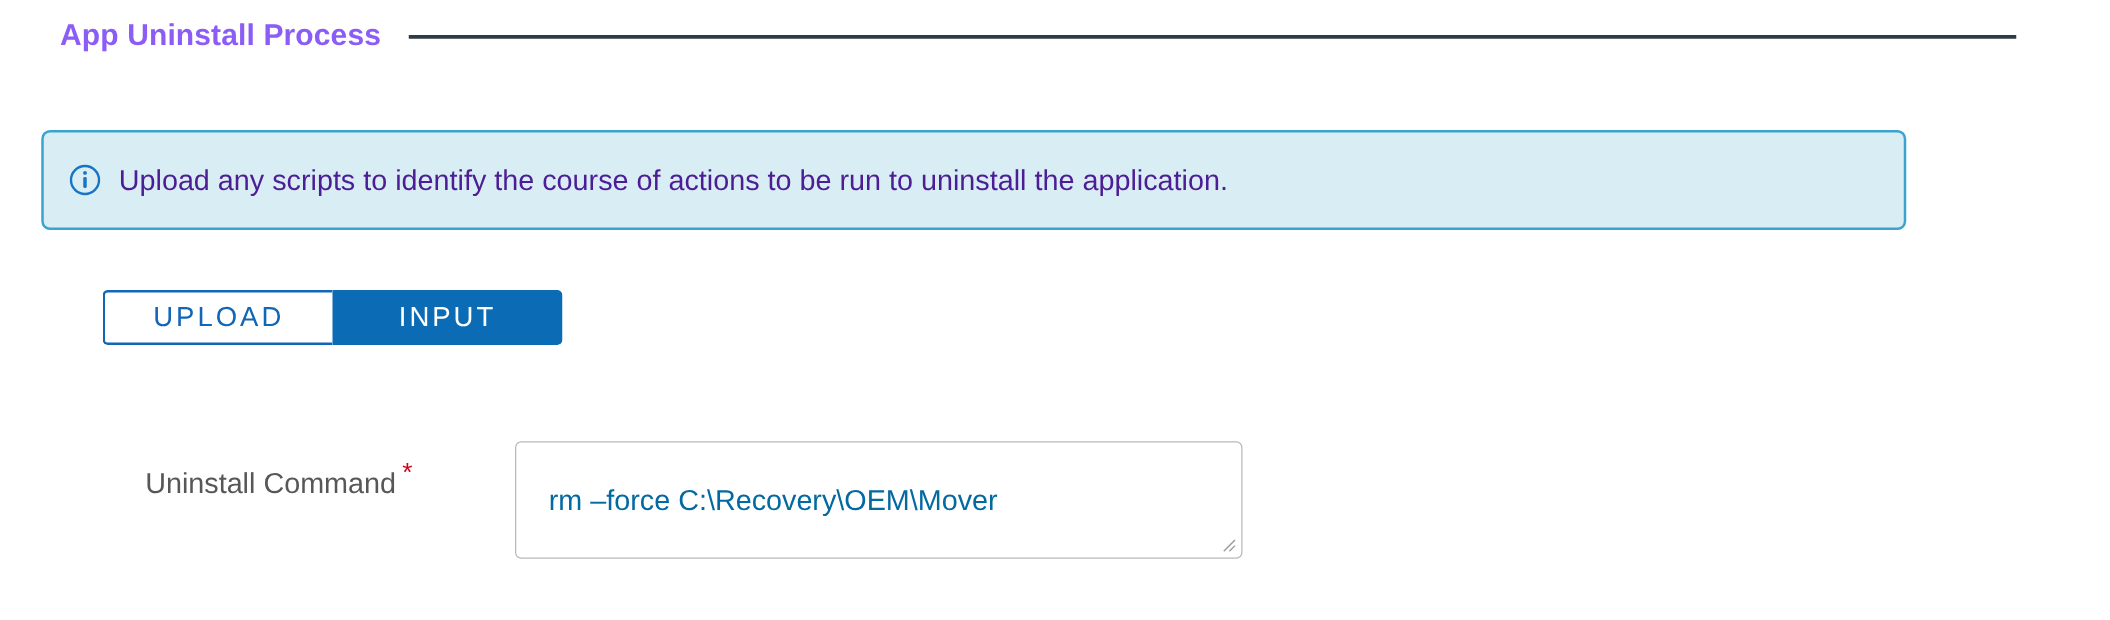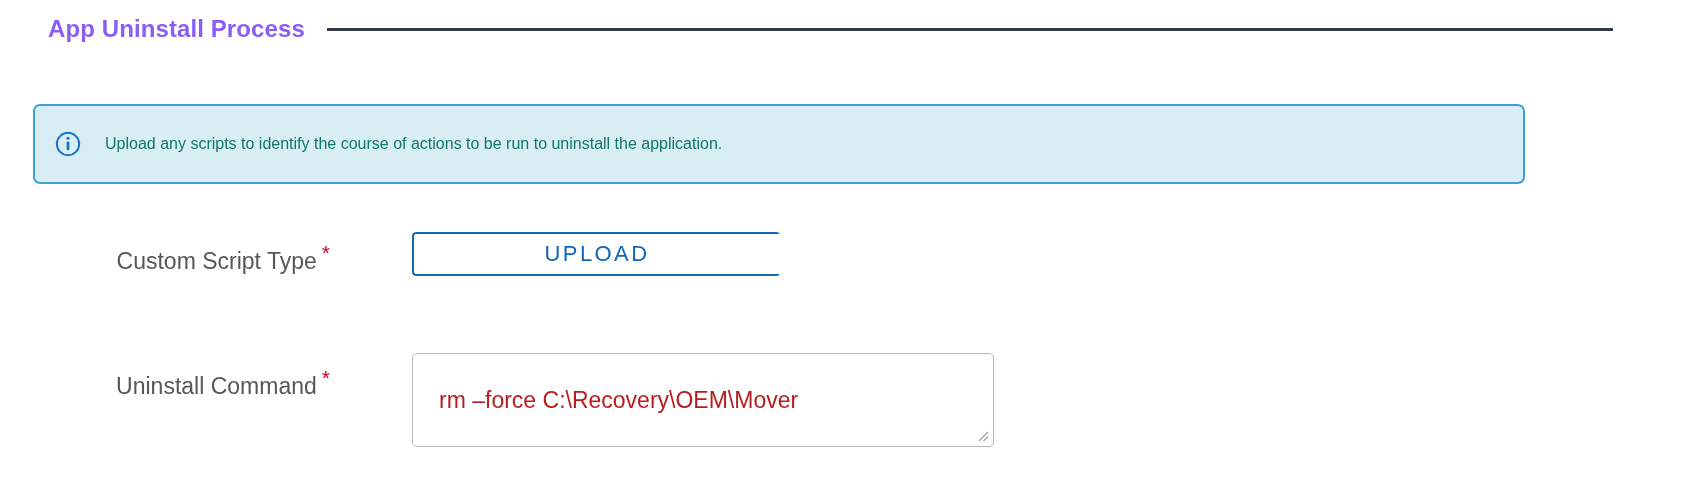--- a/index.html
+++ b/index.html
@@ -56,23 +56,23 @@
     align-items: center;
   }
   .info-icon {
     margin-left: 20px;
     width: 26px;
     height: 26px;
     flex: 0 0 auto;
     display: block;
   }
   .info-text {
-    margin-left: 24px;
-    font-size: 16px;
-    color: #0f766e;
+    margin-left: 14px;
+    font-size: 23px;
+    color: #4c1d95;
     white-space: nowrap;
   }
 
   
   .form-row {
     position: absolute;
     display: flex;
     align-items: flex-start;
   }
   .row-script-type { left: 0; top: 232px; }
@@ -144,21 +144,21 @@
     box-sizing: border-box;
     border: 1px solid #b9b9b9;
     border-radius: 5px;
     background: #ffffff;
   }
   .command-text {
     position: absolute;
     left: 26px;
     top: 33px;
     font-size: 23px;
-    color: #b91c1c;
+    color: #0369a1;
     white-space: nowrap;
   }
   .resize-grip {
     position: absolute;
     right: 4px;
     bottom: 4px;
     width: 13px;
     height: 13px;
     pointer-events: auto;
   }
@@ -174,26 +174,24 @@
 <div class="info-banner">
   <svg class="info-icon" viewBox="0 0 26 26">
     <circle cx="13" cy="13" r="11.2" fill="none" stroke="#1874c4" stroke-width="1.9"></circle>
     <circle cx="13" cy="7.3" r="1.55" fill="#1874c4"></circle>
     <rect x="11.6" y="10.6" width="2.8" height="8.7" rx="1.1" fill="#1874c4"></rect>
   </svg>
   <div class="info-text">Upload any scripts to identify the course of actions to be run to uninstall the application.</div>
 </div>
 
 <div class="form-row row-script-type">
-  <div class="field-label">
-    <span>Custom Script Type</span><span class="required-star">*</span>
-  </div>
   <div class="field-control">
     <div class="toggle-group">
       <div class="toggle-btn inactive">UPLOAD</div>
+      <div class="toggle-btn active">INPUT</div>
     </div>
   </div>
 </div>
 
 <div class="form-row row-command">
   <div class="field-label">
     <span>Uninstall Command</span><span class="required-star">*</span>
   </div>
   <div class="field-control">
     <div class="command-box">

